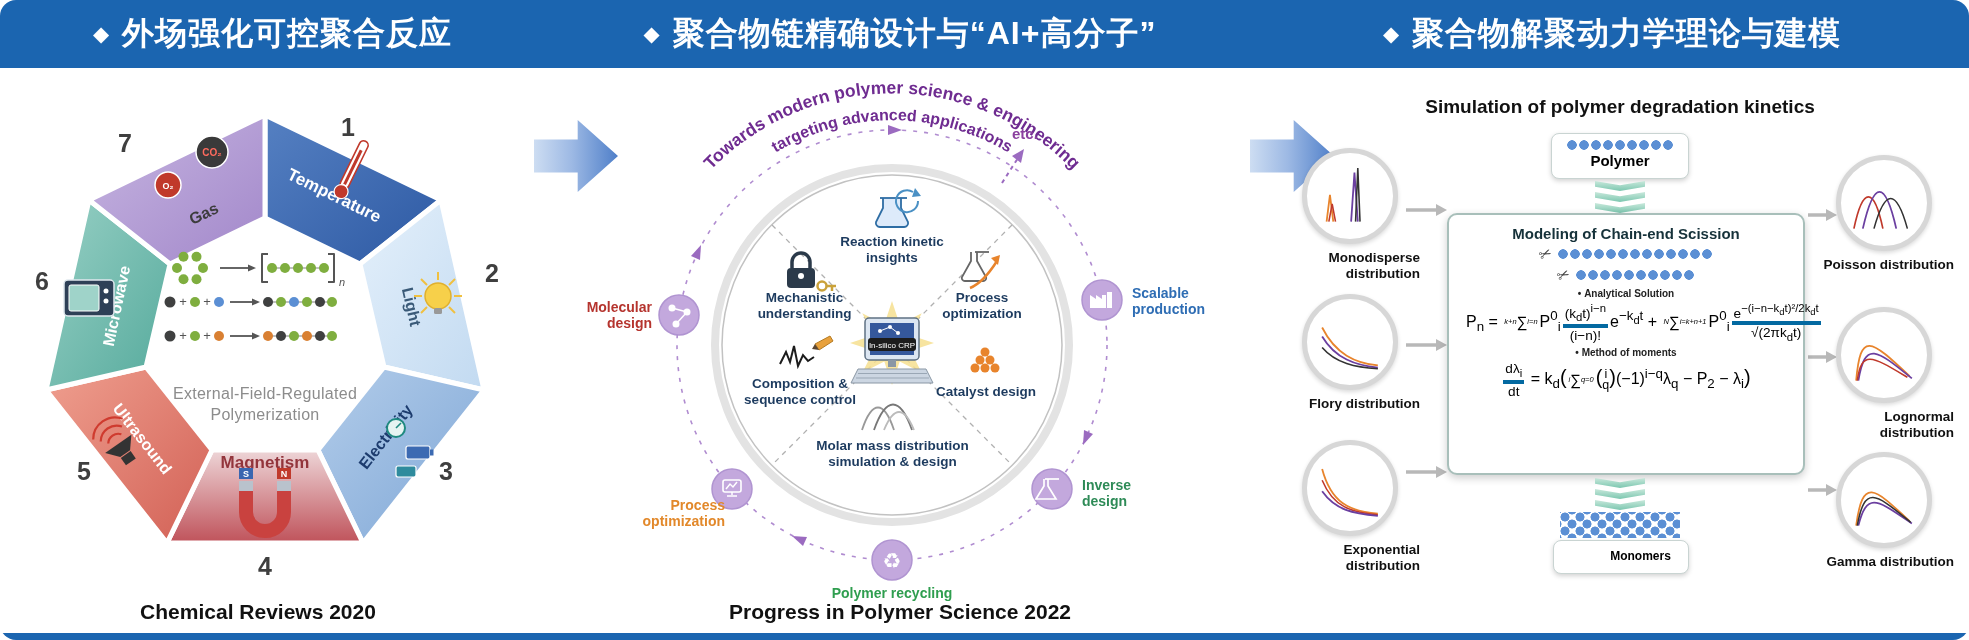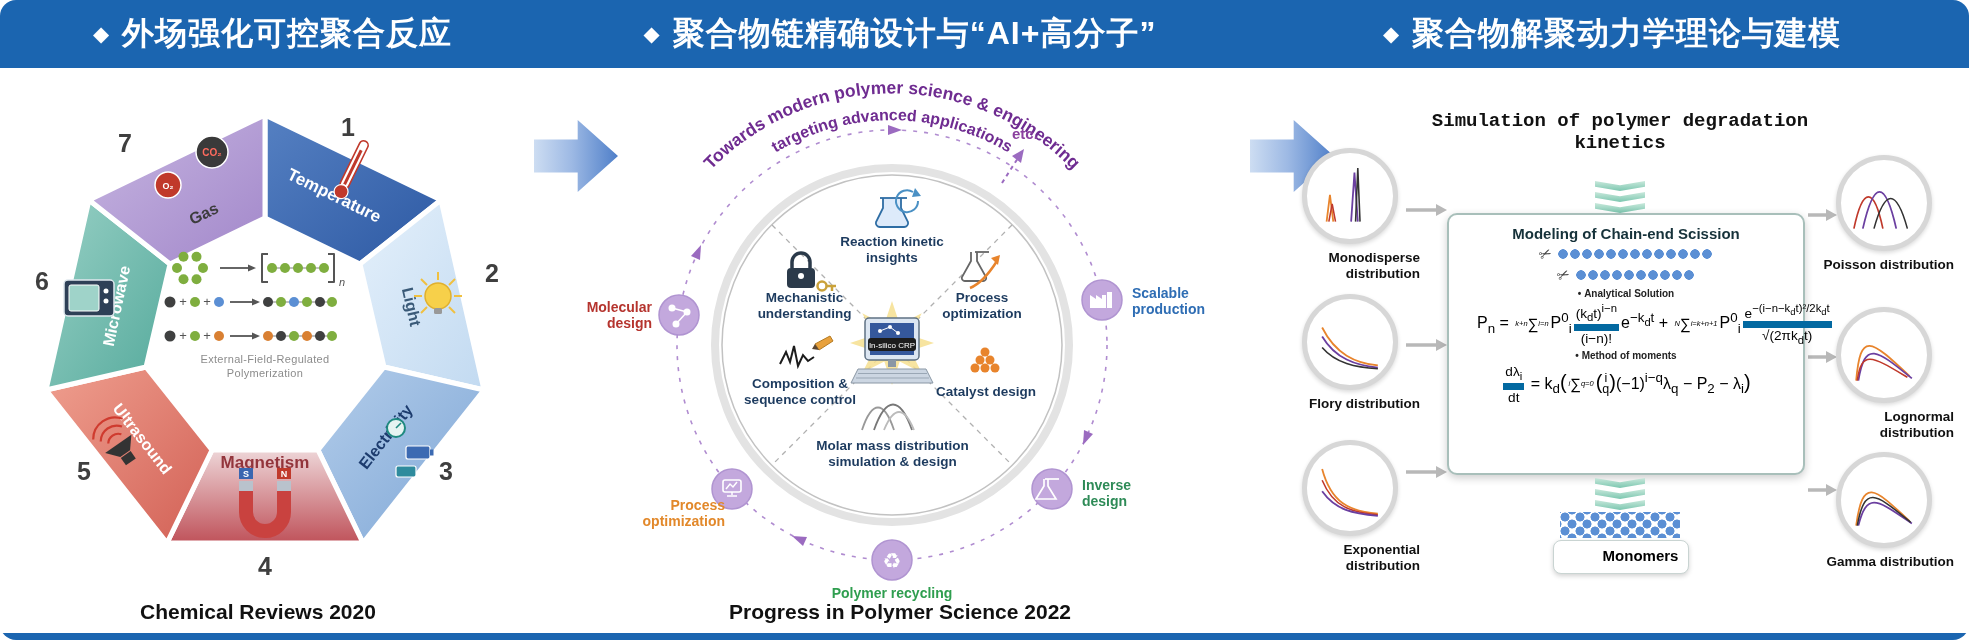--- a/index.html
+++ b/index.html
@@ -22,27 +22,27 @@
 
   
   .cap{font-weight:bold;font-size:21px;color:#111;text-align:center;}
   .p3title{font-weight:bold;font-size:19px;color:#111;text-align:center;}
 
   
   .p2label{font-weight:bold;color:#1d3b5f;font-size:13.5px;line-height:1.15;text-align:center;}
   .nodelabel{font-weight:bold;font-size:14px;line-height:1.12;}
 
   
-  .p1center{color:#8c8c8c;font-size:11px;line-height:1.3;text-align:center;letter-spacing:.3px;}
+  .p1center{color:#8c8c8c;font-size:16px;line-height:1.3;text-align:center;letter-spacing:.3px;margin-top:32px;}
 
   
   .wbox{position:absolute;background:#fff;border:1.5px solid #c9d4d2;border-radius:8px;
         box-shadow:0 2px 5px rgba(0,0,0,.18);text-align:center;}
   .mainbox{position:absolute;background:#fff;border:2px solid #a8bfba;border-radius:10px;
-        box-shadow:0 3px 8px rgba(0,0,0,.2);padding:8px 28px;box-sizing:border-box;text-align:center;}
+        box-shadow:0 3px 8px rgba(0,0,0,.2);padding:8px 17px;box-sizing:border-box;text-align:center;}
   .boxtitle{font-weight:bold;font-size:15px;color:#16323a;margin-top:2px;}
   .bullet{font-weight:bold;font-size:10px;color:#222;margin-top:4px;}
   .beads{height:12px;background-image:radial-gradient(circle at 6px 6px,#5b8fd4 4.5px,rgba(0,0,0,0) 5px);
          background-size:12px 12px;background-repeat:repeat-x;}
   .cluster{position:absolute;background-image:
       radial-gradient(circle at 5px 5px,#5b8fd4 4.2px,rgba(0,0,0,0) 4.8px),
       radial-gradient(circle at 5px 5px,#5b8fd4 4.2px,rgba(0,0,0,0) 4.8px);
       background-size:15px 14px,15px 14px;background-position:0 0,7px 7px;}
   .chain{display:flex;align-items:center;justify-content:center;margin-top:3px;}
   .scis{display:inline-block;font-size:15px;color:#444;transform:rotate(-25deg);margin-right:6px;}
@@ -51,21 +51,21 @@
   .p3circle{position:absolute;width:96px;height:96px;border-radius:50%;background:#fff;border:5px solid #d7d7d7;
         box-shadow:0 2px 4px rgba(0,0,0,.15);display:flex;align-items:center;justify-content:center;box-sizing:border-box;}
   .dlabel{position:absolute;font-weight:bold;font-size:13.5px;text-align:right;color:#111;line-height:1.18;}
 
   
   .eq{font-family:"DejaVu Ser
 if","Liberation Serif",serif;font-style:italic;font-size:12px;color:#111;
       text-align:center;line-height:1.15;margin-top:3px;white-space:nowrap;}
   .eq .frac{display:inline-flex;flex-direction:column;vertical-align:middle;text-align:center;
       font-size:.85em;line-height:1.12;margin:0 2px;}
-  .eq .frac>span:first-child{border-bottom:7px solid #0369a1;padding:0 2px;}
+  .eq .frac>span:first-child{border-bottom:4px solid #0369a1;padding:0 2px;}
   .eq .sum{display:inline-flex;flex-direction:row;align-items:center;line-height:.85;
       vertical-align:middle;font-style:normal;margin:0 2px;}
   .eq .sum small{font-size:7.5px;font-style:italic;}
   .eq .sum b{font-size:15px;font-weight:normal;}
   .eq .bi{display:inline-flex;flex-direction:column;line-height:.9;font-size:.78em;vertical-align:middle;}
   .eq .big{font-size:1.25em;}
 </style>
 </head>
 <body>
 
@@ -416,22 +416,26 @@
 
   <div class="abs nodelabel" style="left:550px;top:300px;width:102px;text-align:right;color:#b5342e;">Molecular design</div>
   <div class="abs nodelabel" style="left:620px;top:498px;width:105px;text-align:right;color:#e2882a;">Process optimization</div>
   <div class="abs nodelabel" style="left:812px;top:586px;width:160px;text-align:center;color:#2f9e4f;">Polymer recycling</div>
   <div class="abs nodelabel" style="left:1082px;top:478px;width:95px;color:#2e8b57;">Inverse design</div>
   <div class="abs nodelabel" style="left:1132px;top:286px;width:100px;color:#2e6db4;">Scalable production</div>
   <div class="abs nodelabel" style="left:1012px;top:126px;width:70px;color:#8a3f9e;font-size:15px;">etc.</div>
 
   <div class="abs cap" style="left:700px;top:600px;width:400px;">Progress in Polymer Science 2022</div>
 
-  <div class="abs p3title" style="left:1400px;top:110px;width:440px;font-family:Liberation Mono, monospace;">Simulation of polymer degradation kinetics</div>
-
+  <div class="abs p3title" style="left:1400px;top:96px;width:440px;">Simulation of polymer degradation kinetics</div>
+
+  <div class="wbox" style="left:1551px;top:133px;width:138px;height:46px;padding-top:4px;box-sizing:border-box;">
+    <div class="beads" style="width:108px;margin:1px auto 0;"></div>
+    <div style="font-weight:bold;font-size:15px;margin-top:1px;">Polymer</div>
+  </div>
 
   <div class="abs" style="left:1595px;top:181px;">
     <div class="chev"></div>
       <div class="chev"></div>
       <div class="chev"></div>
   </div>
 
   <div class="mainbox" style="left:1447px;top:213px;width:358px;height:262px;">
     <div class="boxtitle">Modeling of Chain-end Scission</div>
     <div class="chain">
@@ -477,21 +481,21 @@
   </div>
 
   <div class="abs" style="left:1595px;top:478px;">
     <div class="chev"></div>
       <div class="chev"></div>
       <div class="chev"></div>
   </div>
 
   <div class="cluster" style="left:1560px;top:512px;width:120px;height:26px;"></div>
   <div class="wbox" style="left:1553px;top:540px;width:134px;height:32px;">
-    <div style="font-weight:bold;font-size:15px;line-height:30px;padding-left:39px;">Monomers</div>
+    <div style="font-weight:bold;font-size:12px;line-height:30px;padding-left:39px;">Monomers</div>
   </div>
 
   <div class="p3circle" style="left:1302px;top:148px;">
     <svg width="78" height="78" viewBox="0 0 70 70">
       <path d="M14 58 L17 34 L20 58" stroke="#e8842c" stroke-width="1.6" fill="none"></path>
       <path d="M16 58 L19 42 L22 58" stroke="#c0392b" stroke-width="1.4" fill="none"></path>
       <path d="M36 58 L39 14 L42 58" stroke="#6b3fa0" stroke-width="1.6" fill="none"></path>
       <path d="M40 58 L42 10 L44 58" stroke="#333" stroke-width="1.4" fill="none"></path>
     </svg>
   </div>

